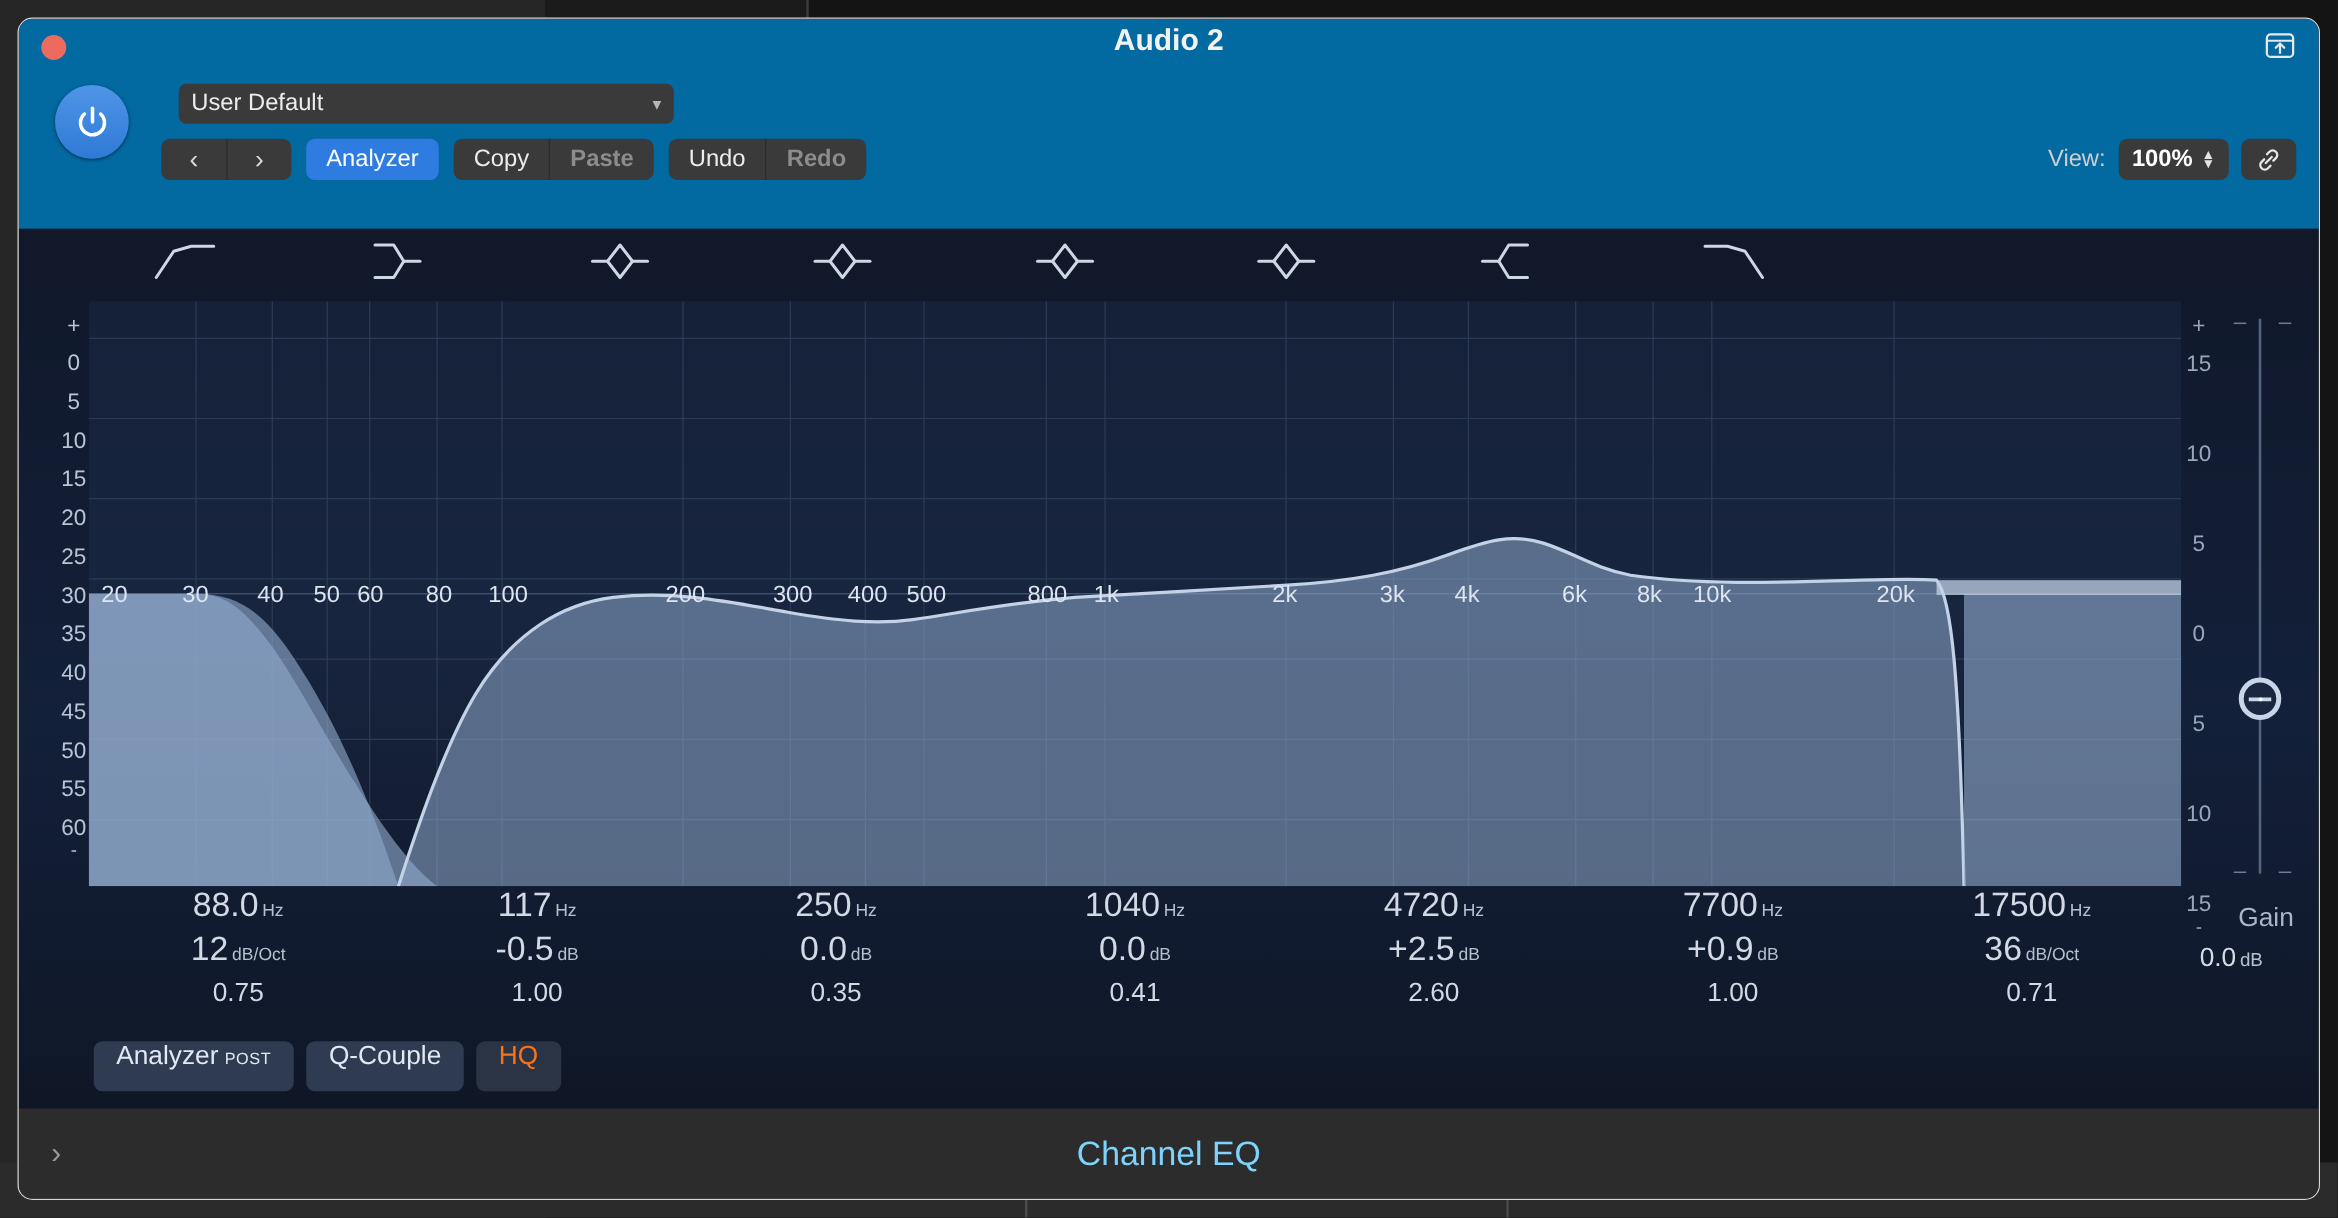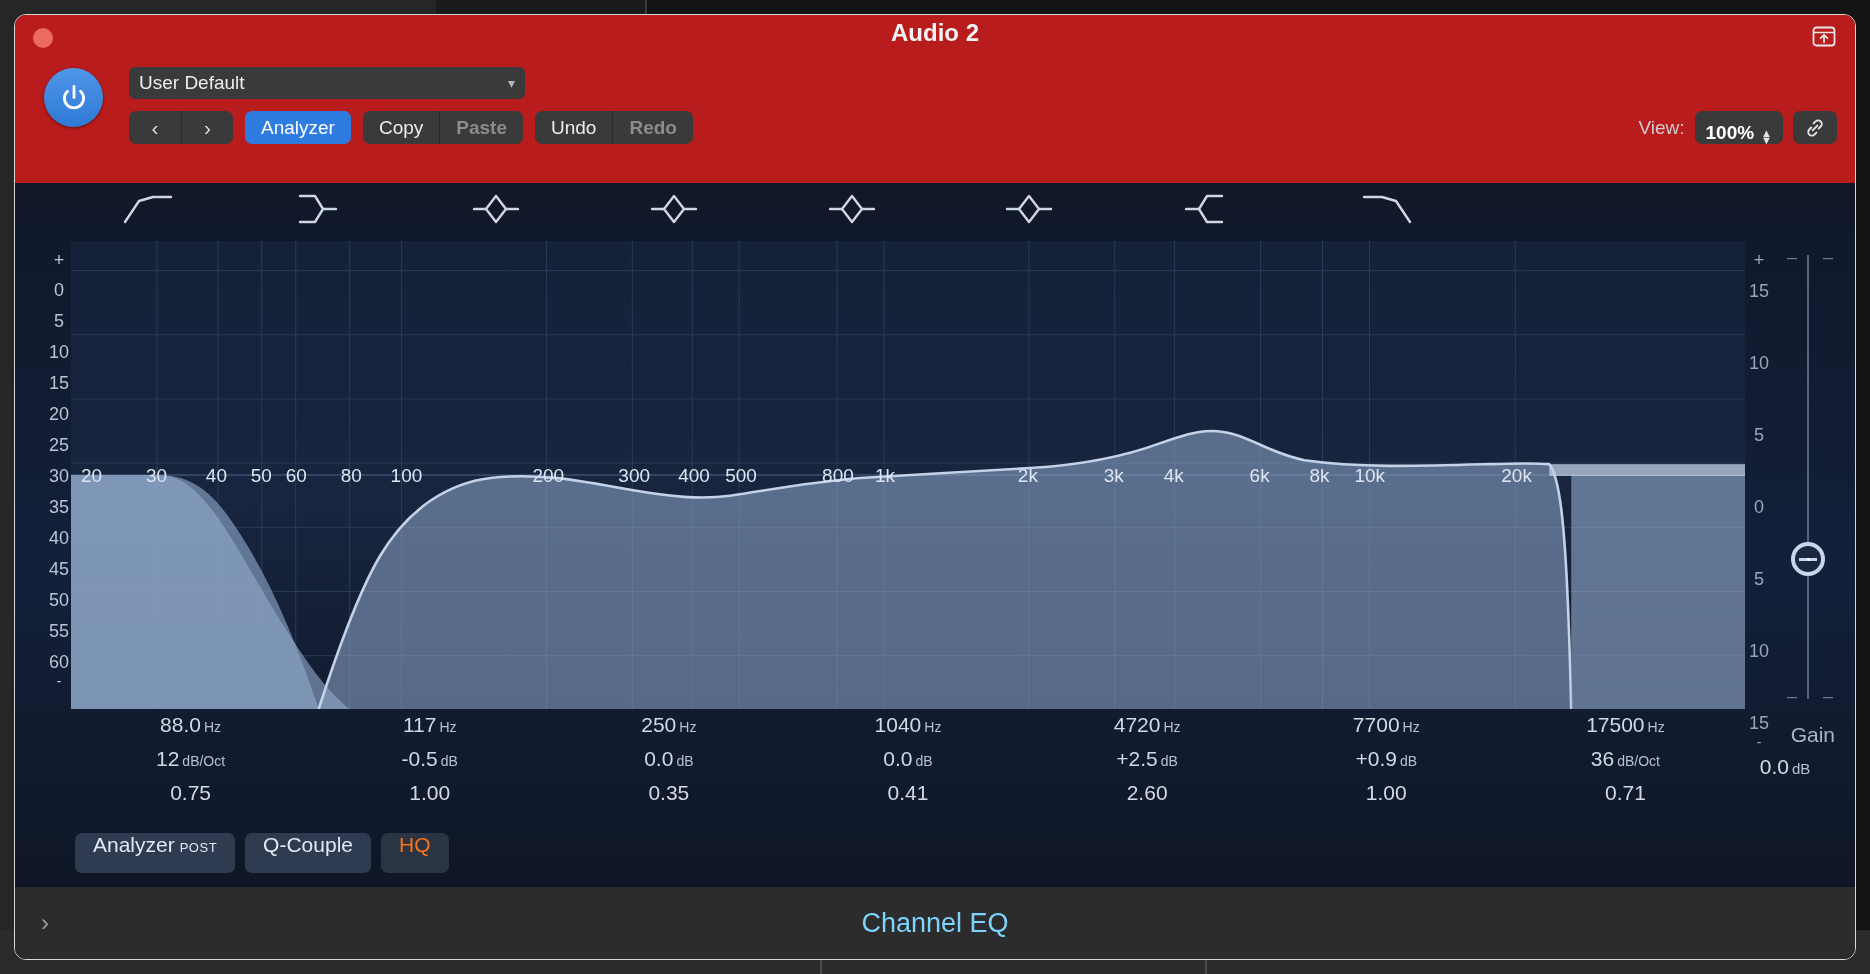--- a/index.html
+++ b/index.html
@@ -27,21 +27,21 @@
     border-radius: 12px;
     border: 1.5px solid #d8d8d8;
     overflow: hidden;
     display: flex; flex-direction: column;
   }
 
   
   .titlebar {
     position: relative;
     height: 168px;
-    background: #b91c1c;
+    background: #0369a1;
     flex: none;
   }
   .close-btn {
     position: absolute; left: 18px; top: 13px;
     width: 20px; height: 20px; border-radius: 50%;
     background: #ec6a5e;
   }
   .win-title {
     position: absolute; left: 0; right: 0; top: 4px;
     text-align: center;
@@ -55,21 +55,21 @@
 
   .power-btn {
     position: absolute; left: 29px; top: 53px;
     width: 59px; height: 59px; border-radius: 50%;
     background: linear-gradient(180deg,#4f95e8 0%, #2f7ad6 100%);
     display: flex; align-items: center; justify-content: center;
     box-shadow: 0 1px 3px rgba(0,0,0,.5);
   }
 
   .preset-select {
-    position: absolute; left: 114px; top: 52px;
+    position: absolute; left: 128px; top: 52px;
     width: 396px; height: 32px;
     background: #3a3a3a; border-radius: 6px;
     display: flex; align-items: center;
     padding: 0 10px;
     color: #ececec; font-size: 19px;
   }
   .preset-select .chev { margin-left: auto; color: #b6b6b6; font-size: 14px; }
 
   .toolrow { position: absolute; left: 114px; top: 96px; display: flex; gap: 12px; align-items: center; }
   .btn-group { display: flex; background: #3a3a3a; border-radius: 7px; overflow: hidden; }
@@ -83,21 +83,21 @@
     padding: 0 16px; white-space: nowrap;
   }
   .tb.arrow { padding: 0; width: 52px; font-size: 21px; color: #dcdcdc; }
   .tb.active { background: #2f7ce0; color: #fff; font-weight: 500; }
   .tb.dim { color: #8c8c8c; font-weight: bold; }
 
   .view-area { position: absolute; right: 18px; top: 96px; display: flex; align-items: center; gap: 10px; }
   .view-label { color: #cfcfcf; font-size: 19px; }
   .stepper {
     height: 33px; background: #3a3a3a; border-radius: 7px;
-    display: flex; align-items: flex-end; gap: 7px; padding: 0 11px;
+    display: flex; align-items: center; gap: 7px; padding: 0 11px;
     color: #fff; font-size: 19px; font-weight: bold;
   }
   .stepper .arrows { display: flex; flex-direction: column; line-height: 7px; font-size: 11px; color: #e5e5e5; }
   .link-btn {
     width: 44px; height: 33px; background: #3a3a3a; border-radius: 7px;
     display: flex; align-items: center; justify-content: center;
   }
 
   
   .eqzone {
@@ -155,21 +155,21 @@
     color: #d6dce6; font-size: 21px; width: 100px; text-align: center;
   }
 
   
   .params {
     position: absolute; left: 56px; right: 110px; bottom: 82px; height: 96px;
     display: flex;
   }
   .param-col { flex: 1; text-align: center; }
   .param-col .row { color: #d2d9e4; line-height: 31px; white-space: nowrap; }
-  .param-col .row .num { font-size: 21px; }
+  .param-col .row .num { font-size: 27px; }
   .param-col .row .unit { font-size: 14px; color: #b6c0cf; margin-left: 3px; }
   .param-col .row.q .num { font-size: 21px; }
 
   
   .toggles {
     position: absolute; left: 60px; bottom: 14px;
     display: flex; gap: 10px;
   }
   .tg {
     height: 40px; padding: 0 18px;

